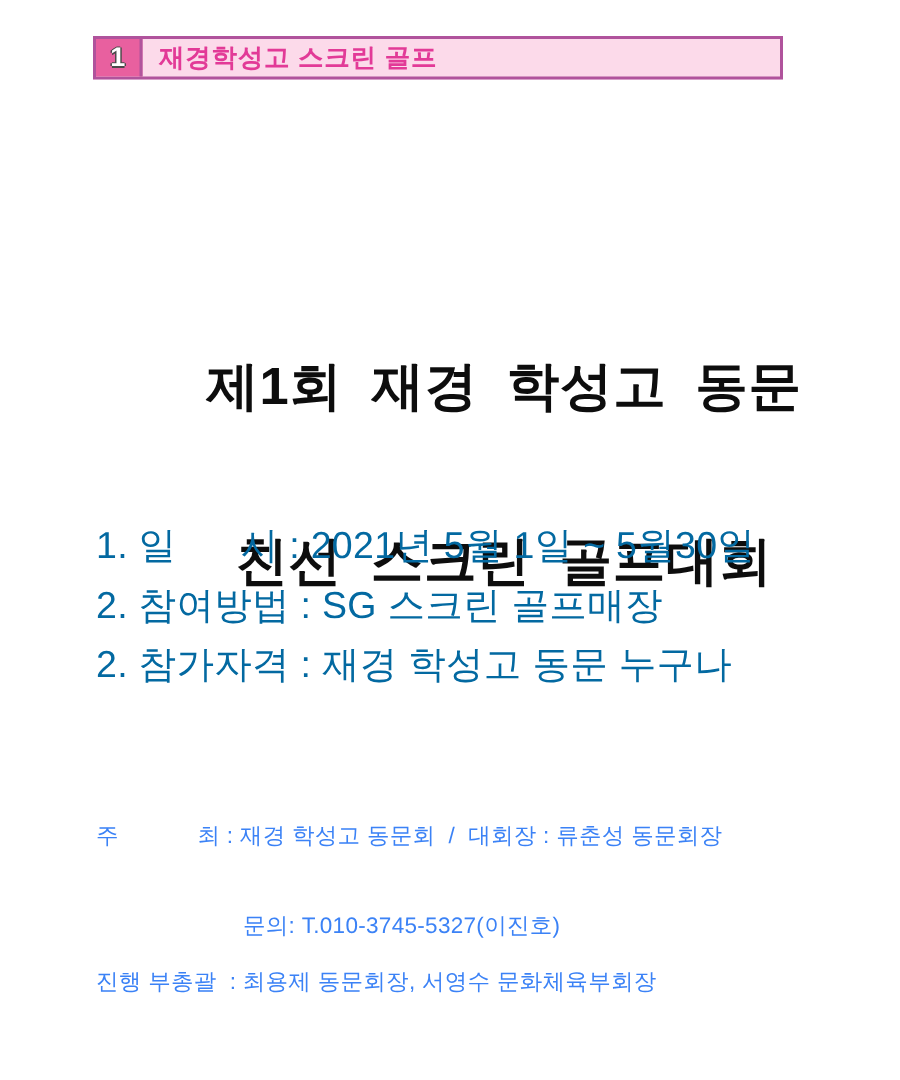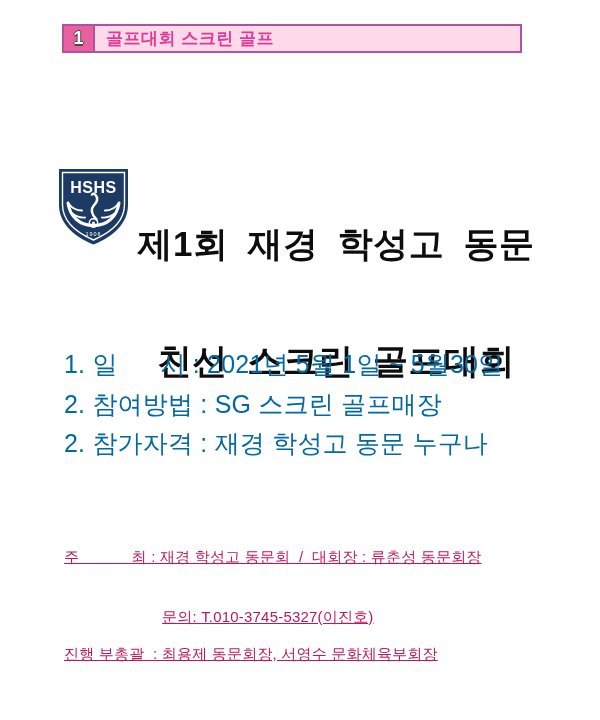--- a/index.html
+++ b/index.html
@@ -25,74 +25,54 @@
     display: flex; align-items: center; padding-left: 11px;
     color: #e23a97; font-weight: bold; font-size: 17px; letter-spacing: 0.5px;
     white-space: pre;
   }
 
   
   .logo { position: absolute; left: 55px; top: 163px; width: 77px; height: 84px; }
 
   
   .main-title {
-    position: absolute; left: 118px; top: 146px; width: 436px;
+    position: absolute; left: 118px; top: 160px; width: 436px;
     text-align: center; color: #0d0d0d;
     font-weight: 900; font-size: 35px; line-height: 39px;
     letter-spacing: 0.5px; word-spacing: 9px; white-space: pre;
   }
 
   
   .info-list {
     position: absolute; left: 64px; top: 345px;
     font-size: 25px; line-height: 39.5px; color: #0369a1;
     letter-spacing: 0.2px;
   }
   .info-item { white-space: pre; }
 
   
   .f-line {
     position: absolute; left: 64px;
-    font-size: 15px; color: #be185d; white-space: pre; letter-spacing: 0.2px; text-decoration: underline;
+    font-size: 15px; color: #3b82f6; white-space: pre; letter-spacing: 0.2px;
   }
   .f1 { top: 548px; }
   .f2 { top: 586px; }
   .f3 { top: 608px; left: 162px; }
   .f4 { top: 645px; }
 </style>
 </head>
 <body>
 
 <div class="page">
 
   <div class="header-bar">
     <div class="num-box">1</div>
-    <div class="bar-title">골프대회 스크린 골프</div>
+    <div class="bar-title">재경학성고 스크린 골프</div>
   </div>
 
-  <div class="logo">
-    <svg width="77" height="84" viewBox="0 0 77 84">
-      <path d="M4 6 H73 V42 C73 60 58.5 73.5 38.5 81.5 C18.5 73.5 4 60 4 42 Z" fill="#1c3a63"></path>
-      <path d="M7.5 9.5 H69.5 V41.5 C69.5 57 57 69 38.5 77 C20 69 7.5 57 7.5 41.5 Z" fill="none" stroke="#ffffff" stroke-width="1.4"></path>
-      <text x="38.5" y="30" text-anchor="middle" fill="#ffffff" font-size="16" font-weight="bold" letter-spacing="0.5" font-family="Liberation Sans, DejaVu Sans, sans-serif">HSHS</text>
-      <g stroke="#ffffff" fill="none" stroke-linecap="round">
-        <path d="M13 40 C15 54 25 62.5 38.5 62.5 C52 62.5 62 54 64 40" stroke-width="3"></path>
-        <path d="M13 40 C17 45.5 22 47.5 27 47.5" stroke-width="2.1"></path>
-        <path d="M64 40 C60 45.5 55 47.5 50 47.5" stroke-width="2.1"></path>
-        <path d="M16 49.5 C21 53.5 26 55 30 54.5" stroke-width="1.9"></path>
-        <path d="M61 49.5 C56 53.5 51 55 47 54.5" stroke-width="1.9"></path>
-        <path d="M41.5 56.5 C36.5 52 35.5 46 38.8 42.5 C42.2 39 43.2 35 40.6 32 C39.5 30.8 38 30.6 37 31.4" stroke-width="2.5"></path>
-      </g>
-      <g>
-        <circle cx="38.5" cy="60" r="4.2" fill="none" stroke="#ffffff" stroke-width="1.5"></circle>
-        <circle cx="38.5" cy="60" r="1.5" fill="#ffffff"></circle>
-      </g>
-      <text x="38.5" y="72.5" text-anchor="middle" fill="#ffffff" font-size="5.5" letter-spacing="1" font-family="Liberation Sans, DejaVu Sans, sans-serif">1906</text>
-    </svg>
-  </div>
 
   <div class="main-title">
     <div>제1회 재경 학성고 동문</div>
     <div>친선 스크린 골프대회</div>
   </div>
 
   <div class="info-list">
     <div class="info-item">1. 일      시 : 2021년 5월 1일 ~ 5월30일</div>
     <div class="info-item">2. 참여방법 : SG 스크린 골프매장</div>
     <div class="info-item">2. 참가자격 : 재경 학성고 동문 누구나</div>

